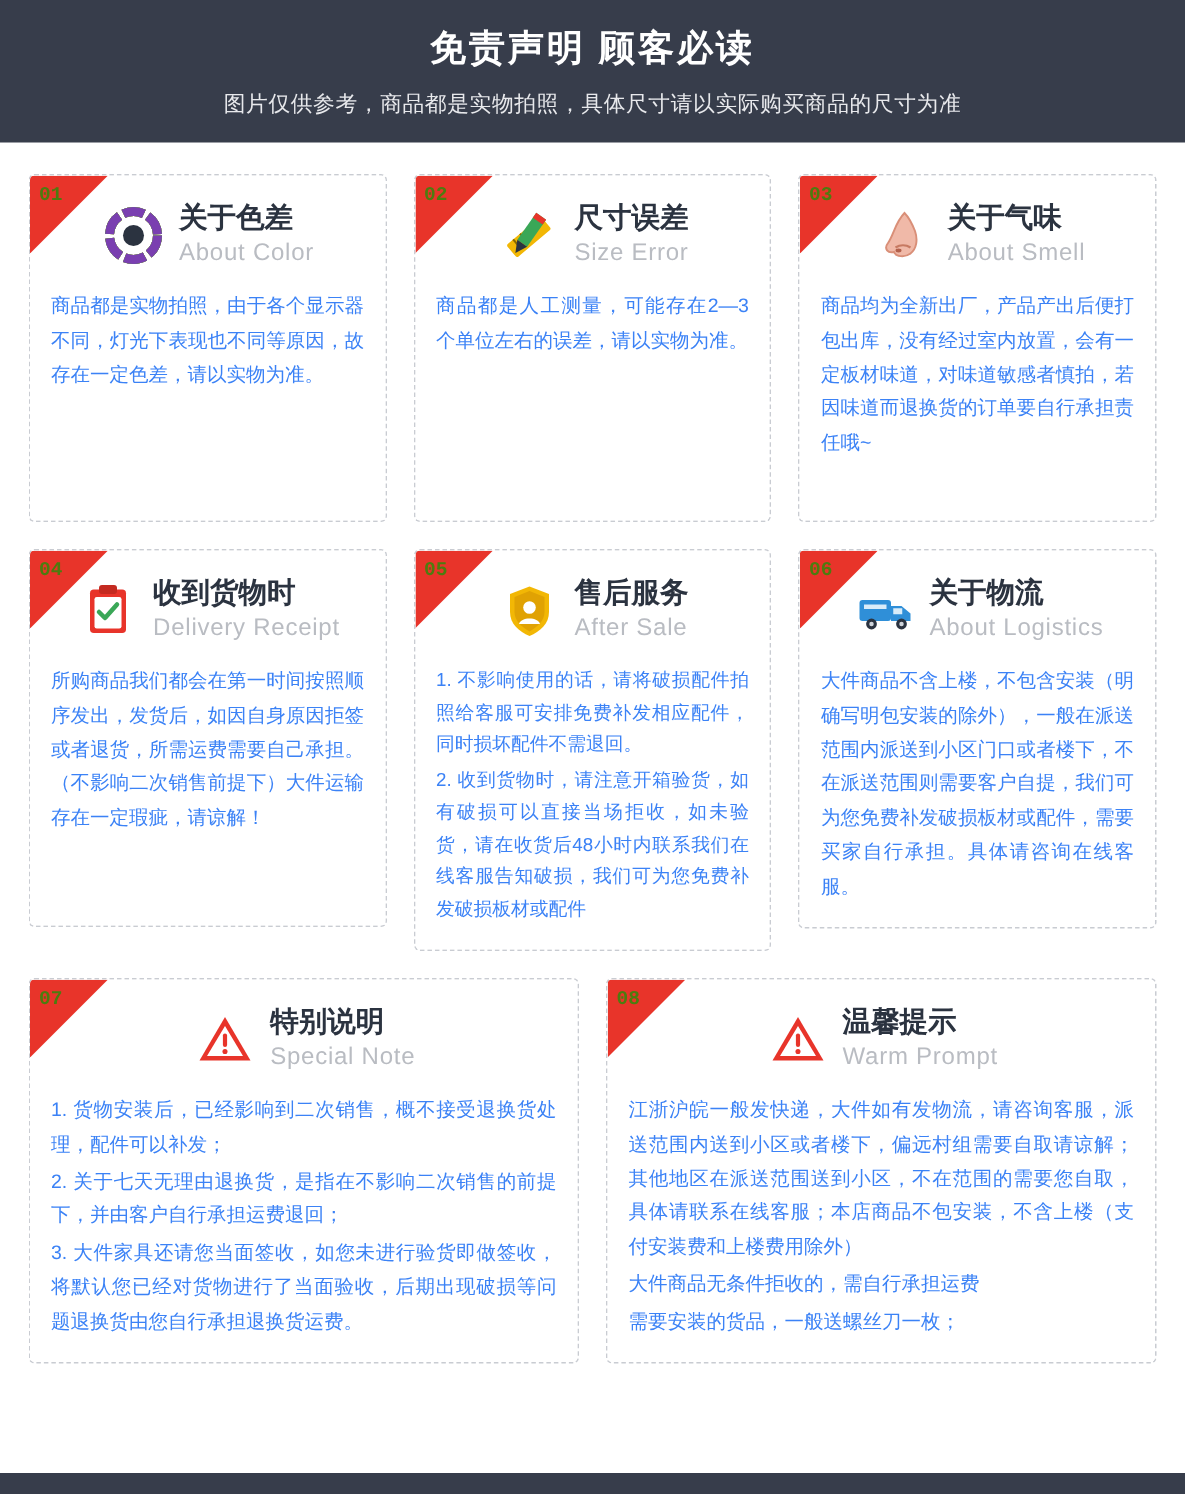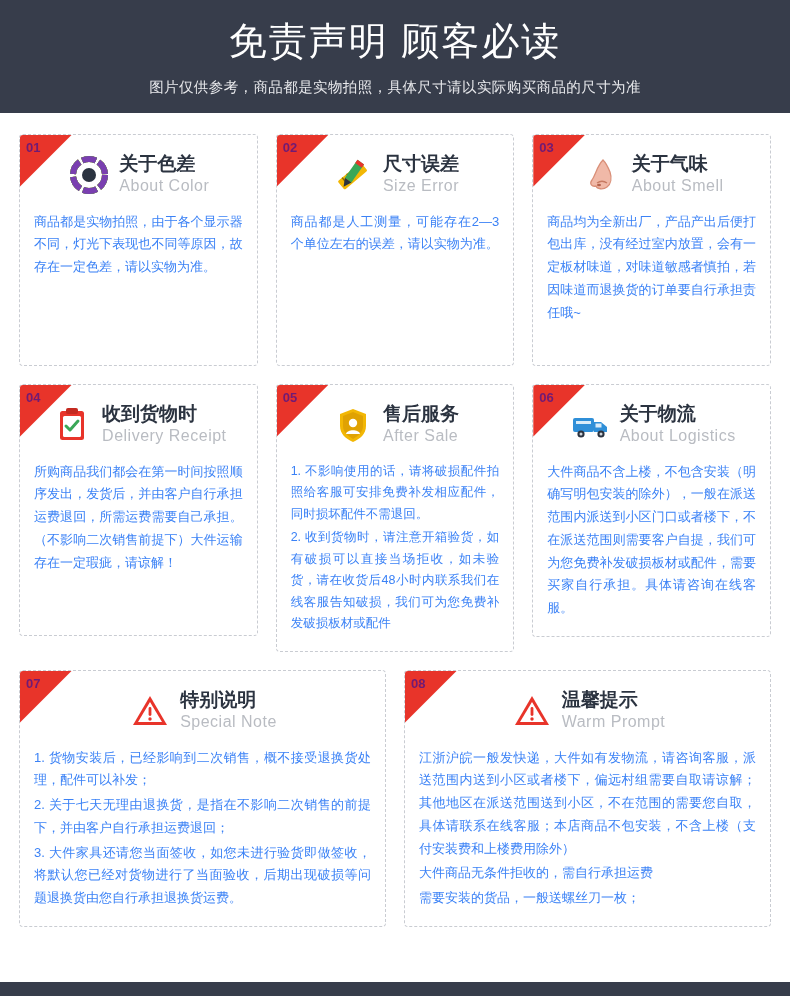--- a/index.html
+++ b/index.html
@@ -13,22 +13,22 @@
   }
 
   
   .header {
     background: #373d4b;
     color: #fff;
     padding: 18px 10px 16px;
     text-align: center;
   }
   .header-title {
-    font-size: 38px;
-    font-weight: normal;
+    font-size: 24px;
+    font-weight: bold;
     letter-spacing: 2px;
     line-height: 1.25;
   }
   .header-sub {
     margin-top: 12px;
     font-size: 14.5px;
     color: #e8e9ec;
     letter-spacing: 0.4px;
   }
 
@@ -61,24 +61,24 @@
   .ribbon {
     position: absolute;
     top: 0; left: 0;
     width: 52px; height: 52px;
     background: #e8342a;
     clip-path: polygon(0 0, 100% 0, 0 100%);
   }
   .ribbon-num {
     position: absolute;
     top: 5px; left: 6px;
-    color: #701a75;
+    color: #4d7c0f;
     font-size: 13px;
     font-weight: bold;
-    font-family: Liberation Sans, sans-serif;
+    font-family: Liberation Mono, monospace;
   }
 
   
   .title-row {
     display: flex;
     align-items: flex-start;
     justify-content: center;
     gap: 8px;
     padding: 6px 0 4px 0;
     min-height: 54px;
@@ -225,21 +225,21 @@
             <rect x="15" y="4" width="12" height="6" rx="2" fill="#c42a20"></rect>
             <polyline points="15,22 19,26 27,17" fill="none" stroke="#3aa757" stroke-width="3" stroke-linecap="round" stroke-linejoin="round"></polyline>
           </svg>
         </div>
         <div class="title-text">
           <div class="title-cn">收到货物时</div>
           <div class="title-en">Delivery Receipt</div>
         </div>
       </div>
       <div class="body-text">
-        <p>所购商品我们都会在第一时间按照顺序发出，发货后，并由客户自行承担运费退回，所需运费需要自己承担。（不影响二次销售前提下）大件运输存在一定瑕疵，请谅解！</p>
+        <p>所购商品我们都会在第一时间按照顺序发出，发货后，如因自身原因拒签或者退货，所需运费需要自己承担。（不影响二次销售前提下）大件运输存在一定瑕疵，请谅解！</p>
       </div>
     </div>
   </div>
 
   <div class="cell">
     <div class="card tall">
       <div class="ribbon"></div>
       <div class="ribbon-num">05</div>
       <div class="title-row">
         <div class="icon-box">

